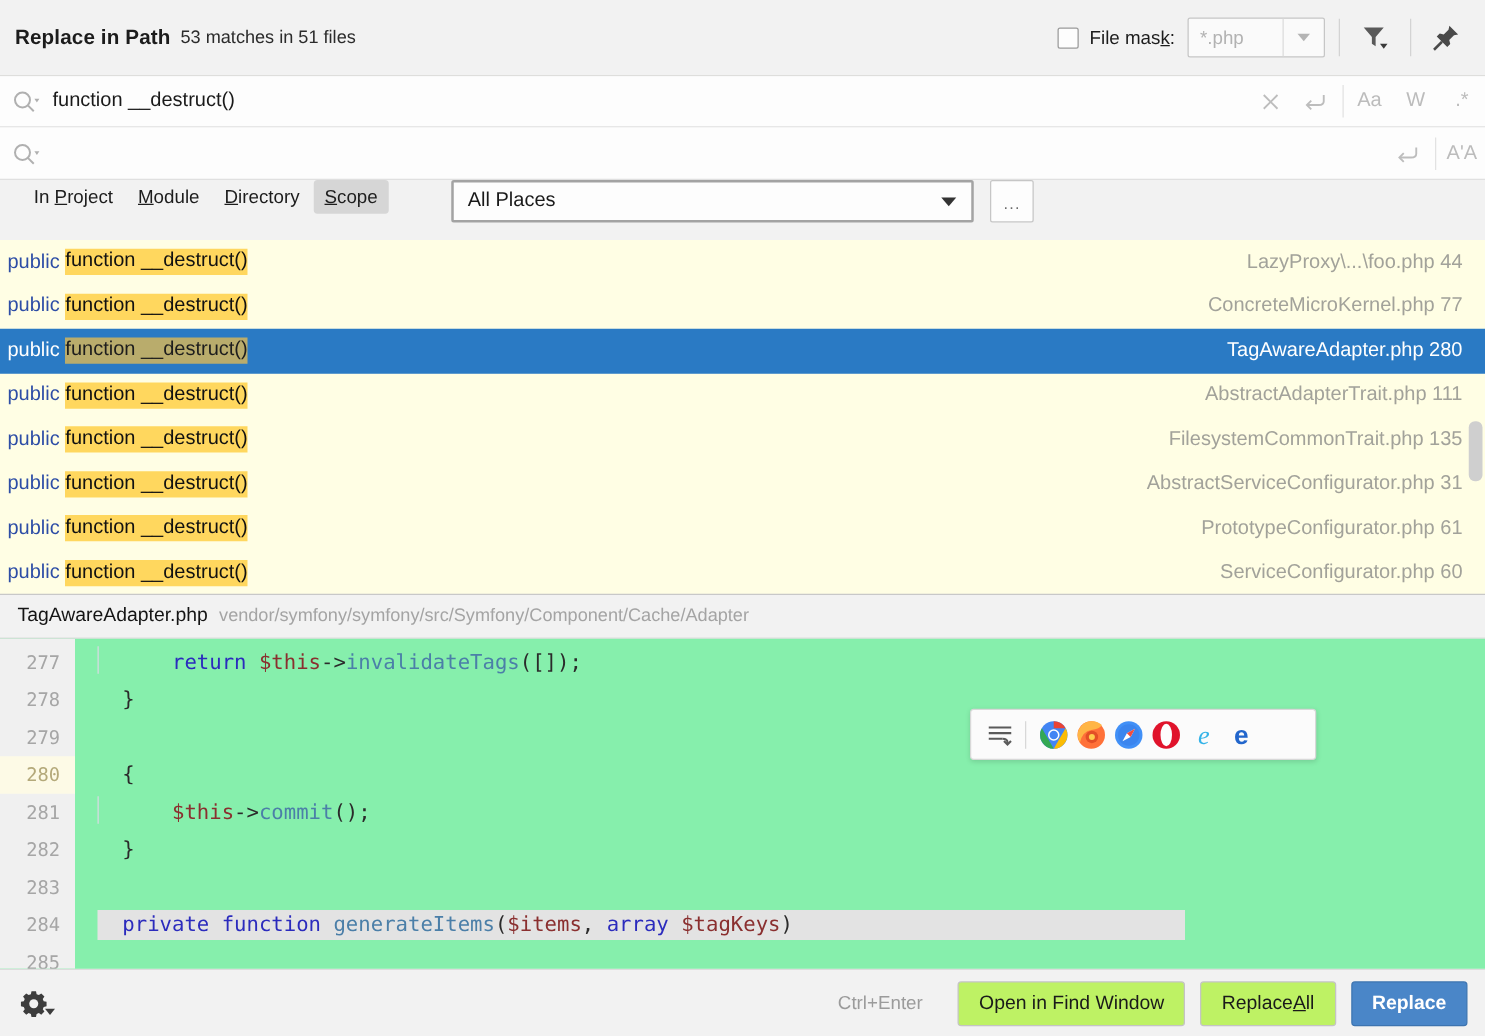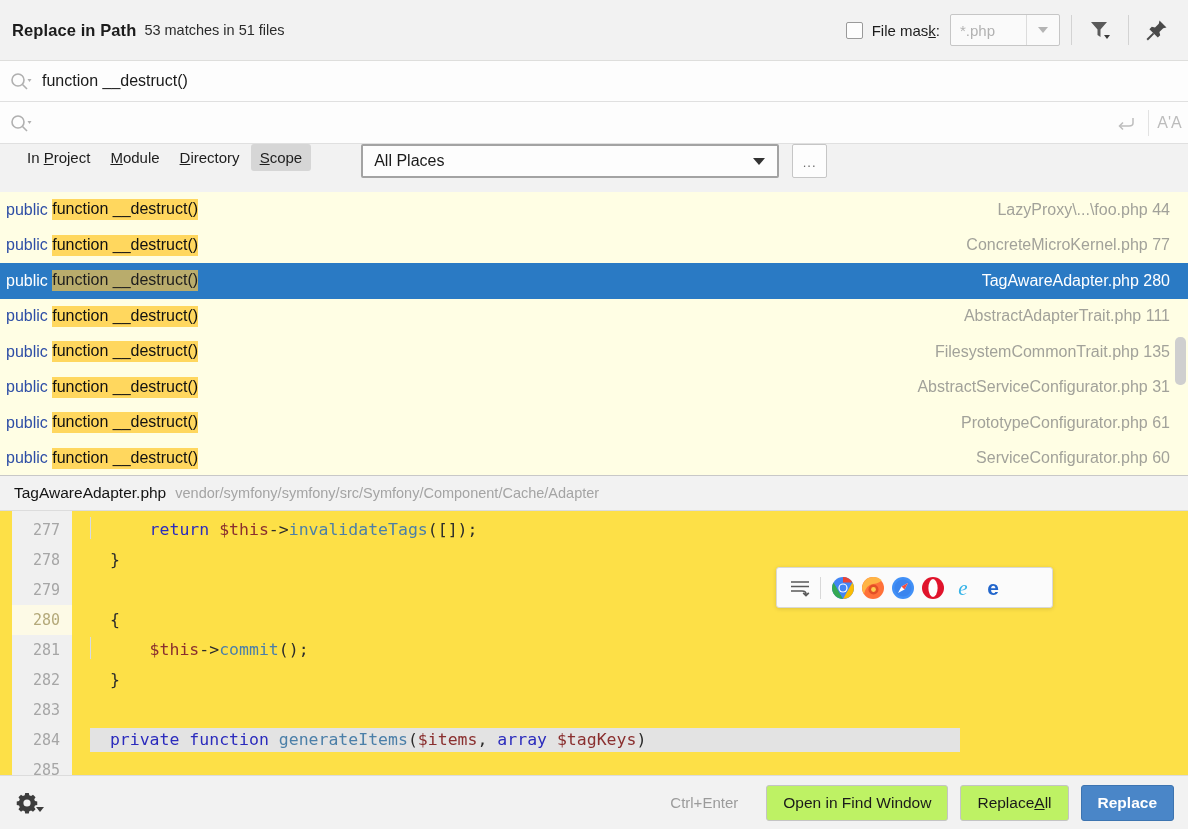--- a/index.html
+++ b/index.html
@@ -172,25 +172,24 @@
     background: #f2f2f2;
     display: flex; align-items: center; padding-left: 14px;
     border-bottom: 1px solid #dcdcdc;
   }
   .ph-file { font-size: 15.5px; color: #141414; }
   .ph-path { font-size: 14.5px; color: #a4a4a4; margin-left: 9px; }
 
   
   .code {
     flex: 1 1 auto;
-    background: #fde047;
+    background: #86efac;
     position: relative; overflow: hidden;
     display: flex;
     font-family: "DejaVu Sans Mono", monospace;
-    padding-left: 12px;
   }
   .gutter {
     width: 60px; flex: 0 0 60px;
     background: #f0f0f0;
     padding-top: 4px;
   }
   .gline {
     height: 30px; line-height: 30px;
     text-align: right; padding-right: 12px;
     font-size: 15px; color: #a6a6a6;
@@ -294,20 +293,38 @@
 
   <div class="findrow">
     <span class="loupe">
       <svg width="22" height="18" viewBox="0 0 22 18">
         <circle cx="8" cy="8" r="6" stroke="#b0b0b0" stroke-width="1.6" fill="none"></circle>
         <path d="M12.5 12.5 L17 17" stroke="#b0b0b0" stroke-width="1.6"></path>
         <path d="M17.5 7 L21.5 7 L19.5 10 Z" fill="#b0b0b0"></path>
       </svg>
     </span>
     <input class="find-input" value="function __destruct()" placeholder="" style="">
+    <span class="row-actions">
+      <span class="act">
+        <svg width="15" height="15" viewBox="0 0 15 15">
+          <path d="M2 2 L13 13 M13 2 L2 13" stroke="#bdbdbd" stroke-width="1.5"></path>
+        </svg>
+      </span>
+      <span class="act">
+        <svg width="18" height="16" viewBox="0 0 18 16">
+          <path d="M16 3 L16 8 Q16 11 12 11 L3 11" stroke="#bdbdbd" stroke-width="1.5" fill="none"></path>
+          <path d="M6 7.5 L2.5 11 L6 14.5" stroke="#bdbdbd" stroke-width="1.5" fill="none"></path>
+        </svg>
+      </span>
+      <span class="act-grp">
+        <span class="toggle">Aa</span>
+        <span class="toggle">W</span>
+        <span class="toggle">.*</span>
+      </span>
+    </span>
   </div>
 
   <div class="findrow second">
     <span class="loupe">
       <svg width="22" height="18" viewBox="0 0 22 18">
         <circle cx="8" cy="8" r="6" stroke="#b0b0b0" stroke-width="1.6" fill="none"></circle>
         <path d="M12.5 12.5 L17 17" stroke="#b0b0b0" stroke-width="1.6"></path>
         <path d="M17.5 7 L21.5 7 L19.5 10 Z" fill="#b0b0b0"></path>
       </svg>
     </span>

